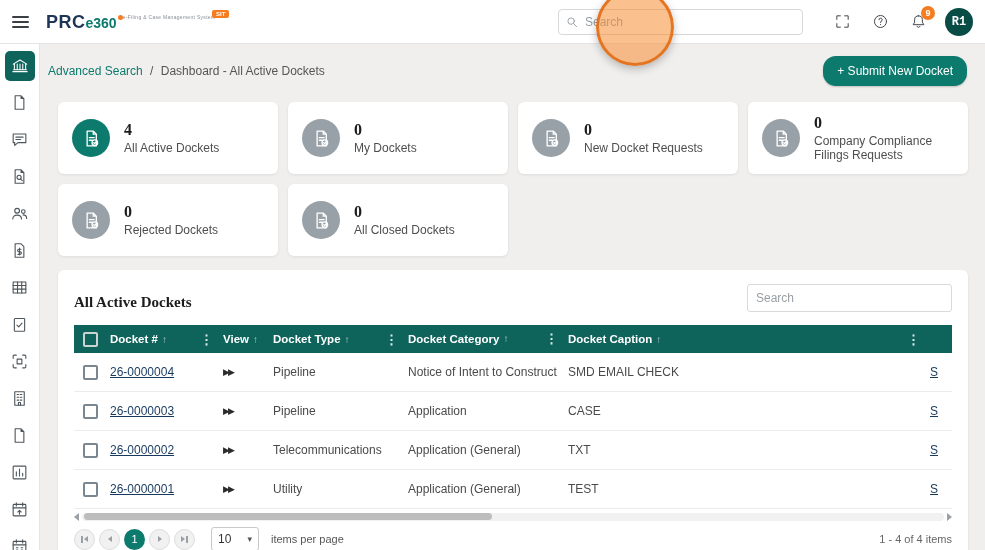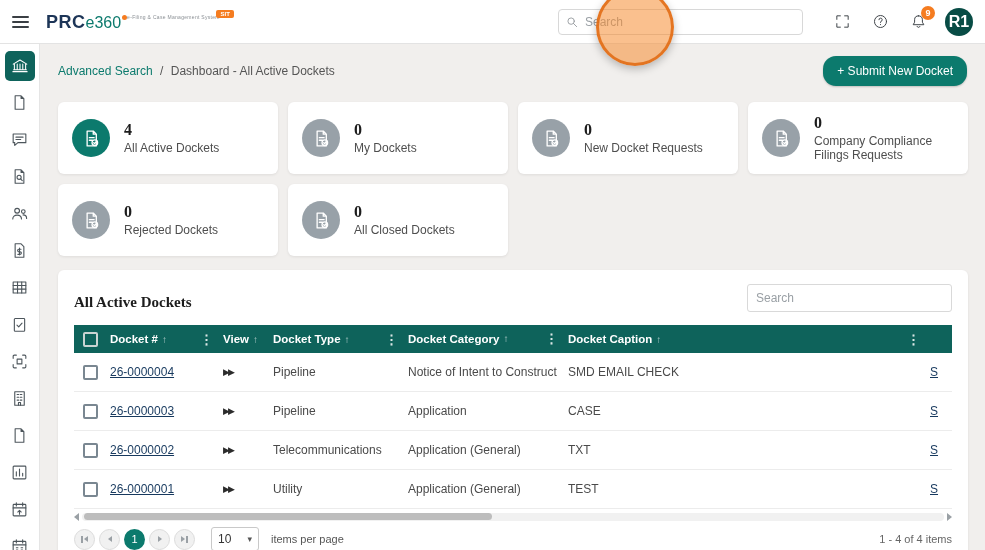--- a/index.html
+++ b/index.html
@@ -14,50 +14,50 @@
   body{font-family:"Liberation Sans",sans-serif;background:#f1efed;position:relative;color:#333;}
   button{font-family:inherit;background:none;border:none;cursor:pointer;}
 
   
   .topbar{position:absolute;top:0;left:0;right:0;height:44px;background:#fff;border-bottom:1px solid #e3e3e3;display:flex;align-items:center;padding:0 12px;z-index:20;}
   .hamburger{width:26px;height:26px;display:flex;flex-direction:column;justify-content:center;gap:3px;margin-right:8px;}
   .hamburger span{display:block;width:17px;height:2px;background:#3a3f44;border-radius:1px;}
   .logo{position:relative;display:flex;flex-direction:row;line-height:1;cursor:pointer;}
   .logo-row{display:flex;align-items:baseline;}
   .logo-prefix{font-size:18px;font-weight:bold;color:#1d3557;letter-spacing:.5px;}
-  .logo-suffix{font-size:16px;font-weight:normal;color:var(--primary);}
+  .logo-suffix{font-size:14px;font-weight:bold;color:var(--primary);}
   .logo-dot{width:5px;height:5px;border-radius:50%;background:var(--accent-orange);margin-left:1px;align-self:flex-start;margin-top:2px;}
   .tagline{font-size:5px;color:#8a8f94;margin-top:2px;letter-spacing:.3px;}
   .sit-badge{position:absolute;top:-3px;right:-14px;background:var(--accent-orange);color:#fff;font-size:6px;font-weight:bold;padding:1px 4px;border-radius:2px;}
   .search-wrap{margin-left:auto;margin-right:28px;position:relative;width:245px;}
   .search-wrap .icon{position:absolute;left:7px;top:6px;width:14px;height:14px;stroke:#8a8f94;}
   .global-search{width:100%;height:26px;border:1px solid #d8d8d8;border-radius:4px;padding:0 8px 0 26px;font-size:12px;color:#444;outline:none;background:#fff;}
   .global-search::placeholder{color:#9aa0a5;}
   .topbar-icons{display:flex;align-items:center;gap:16px;}
   .tb-icon-btn{position:relative;width:22px;height:22px;display:flex;align-items:center;justify-content:center;}
   .tb-icon-btn .icon{width:17px;height:17px;stroke:#3f4449;}
   .badge{position:absolute;top:-5px;right:-6px;min-width:14px;height:14px;border-radius:7px;background:var(--accent-orange);color:#fff;font-size:9px;font-weight:bold;display:flex;align-items:center;justify-content:center;padding:0 3px;}
-  .avatar{width:28px;height:28px;border-radius:50%;background:var(--teal-deep);color:#fff;font-size:16px;font-weight:bold;display:flex;align-items:center;justify-content:center;}
+  .avatar{width:28px;height:28px;border-radius:50%;background:var(--teal-deep);color:#fff;font-size:12px;font-weight:bold;display:flex;align-items:center;justify-content:center;font-family:Liberation Mono, monospace;}
 
   
   .highlight-circle{position:absolute;left:596px;top:-12px;width:78px;height:78px;border-radius:50%;background:rgba(246,140,50,.55);border:3px solid rgba(225,105,15,.85);box-shadow:0 3px 8px rgba(0,0,0,.25);z-index:999;pointer-events:none;}
 
   
   .sidebar{position:absolute;top:44px;left:0;bottom:0;width:40px;background:#fff;border-right:1px solid #e5e5e5;display:flex;flex-direction:column;align-items:center;padding-top:3px;overflow:hidden;z-index:10;}
   .sb-item{width:40px;height:37px;display:flex;align-items:center;justify-content:center;flex:0 0 auto;}
   .sb-item .icon{width:19px;height:19px;stroke:#4d565c;}
   .sb-item.active .tile{width:30px;height:30px;border-radius:5px;background:var(--primary-dark);display:flex;align-items:center;justify-content:center;}
   .sb-item.active .icon{stroke:#fff;width:18px;height:18px;}
 
   
   .icon{fill:none;stroke-width:1.4;stroke-linecap:round;stroke-linejoin:round;display:block;}
 
   
   .content{position:absolute;top:44px;left:40px;right:0;bottom:0;overflow:hidden;}
-  .breadcrumb-bar{display:flex;align-items:center;padding:12px 18px 10px 18px;}
+  .breadcrumb-bar{display:flex;align-items:center;padding:12px 18px 10px 8px;}
   .breadcrumb{font-size:12px;color:#555;}
   .bc-link{color:var(--primary);cursor:pointer;}
   .bc-sep{margin:0 4px;color:#555;}
   .actions{margin-left:auto;display:flex;gap:12px;}
   .action-btn{background:var(--primary);color:#fff;font-size:12px;padding:8px 14px;border-radius:13px;box-shadow:0 1px 2px rgba(0,0,0,.2);}
 
   .cards-row{display:flex;gap:10px;padding:6px 17px 0 18px;}
   .stat-card{width:220px;height:72px;background:#fff;border-radius:6px;box-shadow:0 1px 3px rgba(0,0,0,.08);display:flex;align-items:center;padding:0 14px;gap:14px;cursor:pointer;flex:0 0 auto;}
   .stat-icon{width:38px;height:38px;border-radius:50%;background:#98a1a8;display:flex;align-items:center;justify-content:center;flex:0 0 auto;}
   .stat-icon .icon{width:21px;height:21px;stroke:#fff;stroke-width:1.5;}

